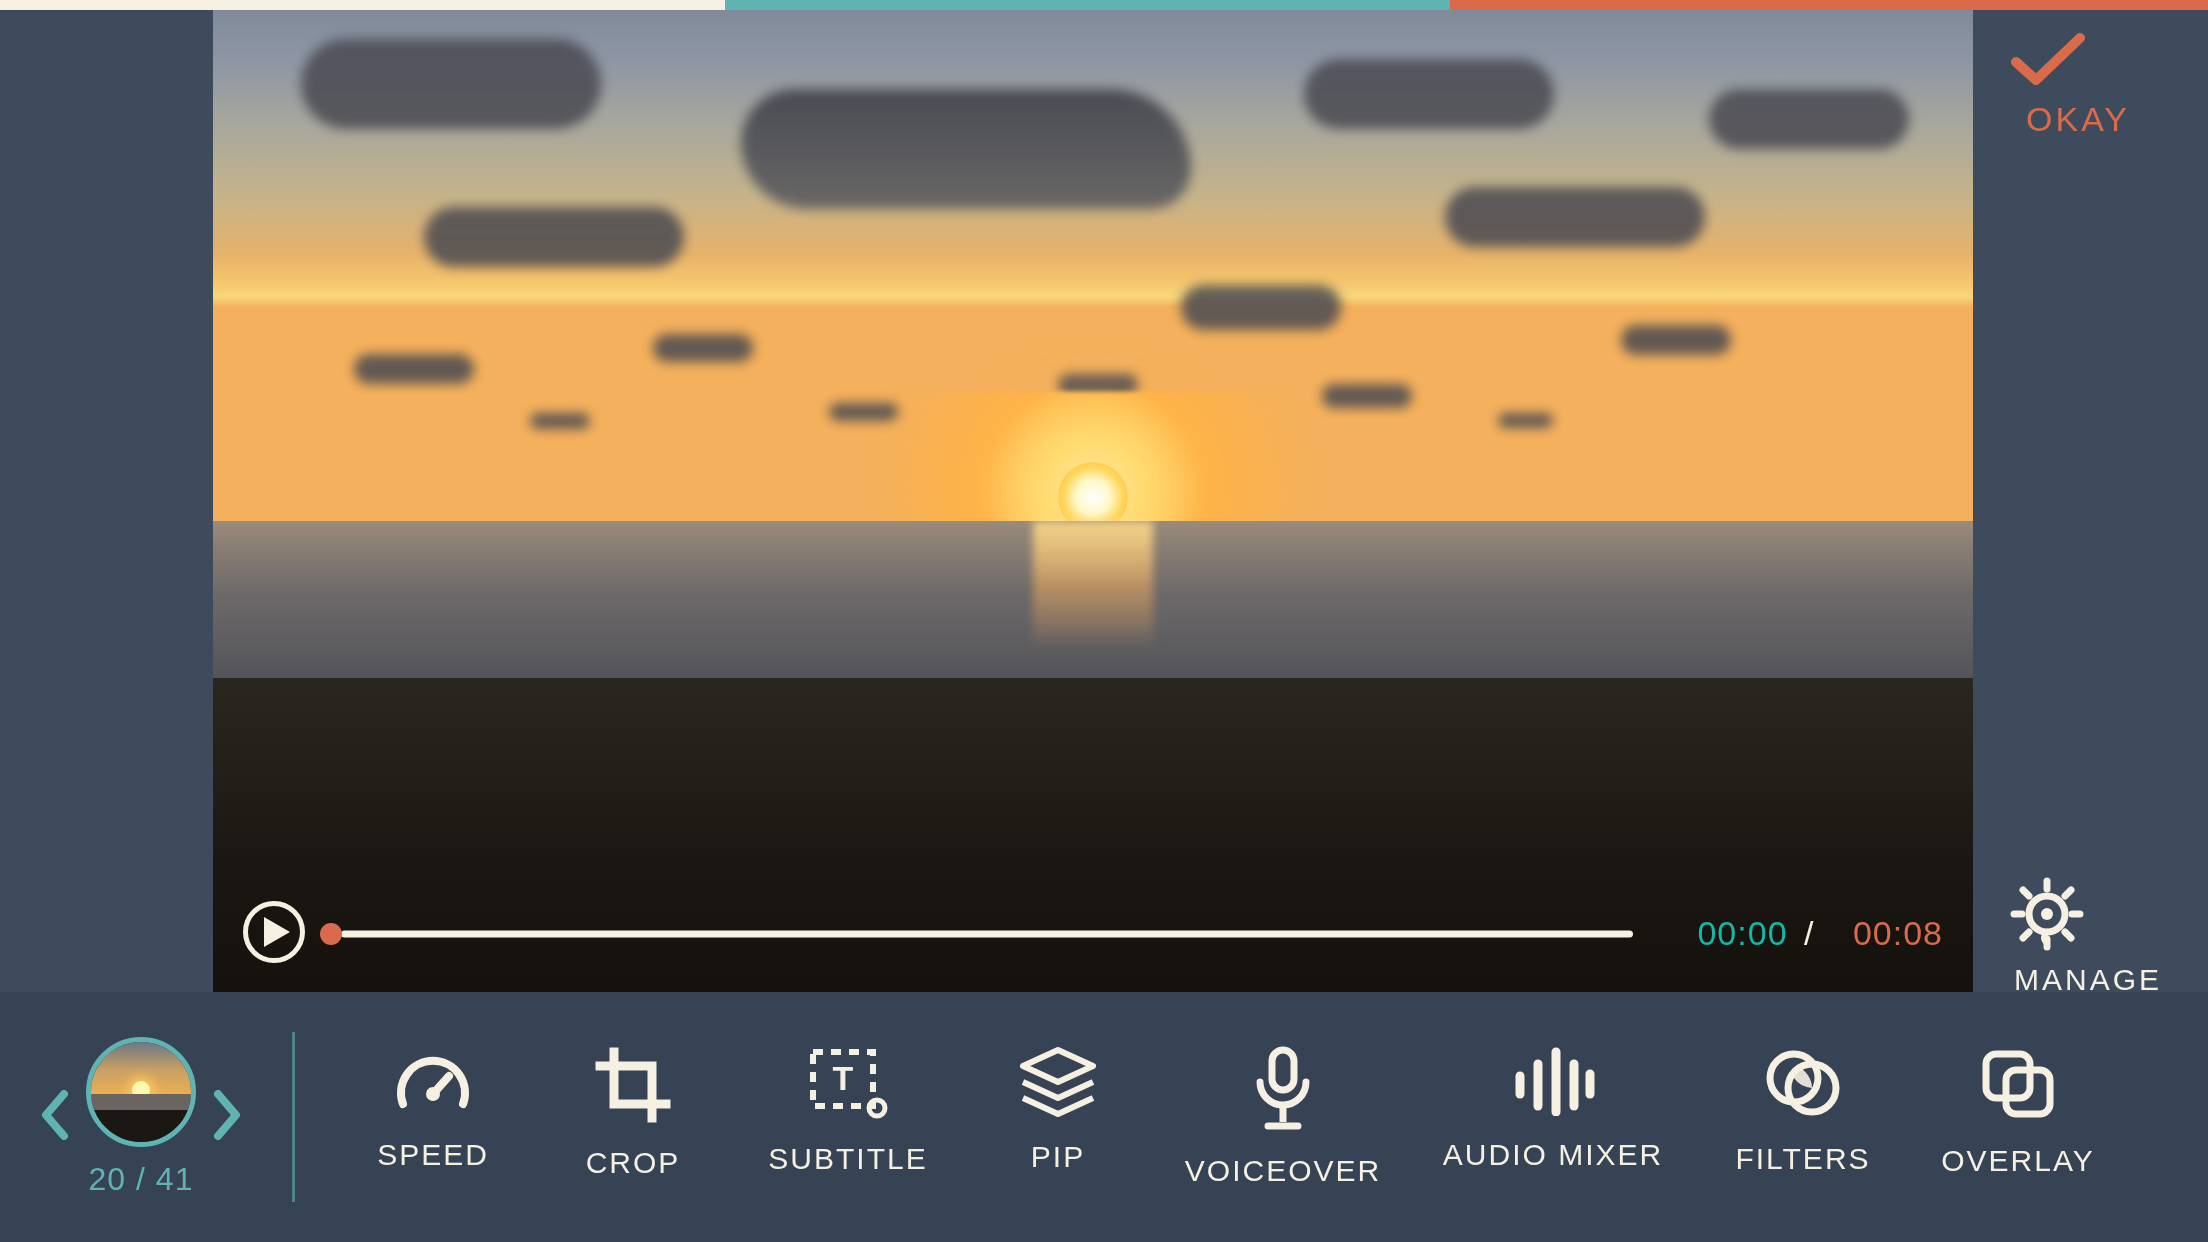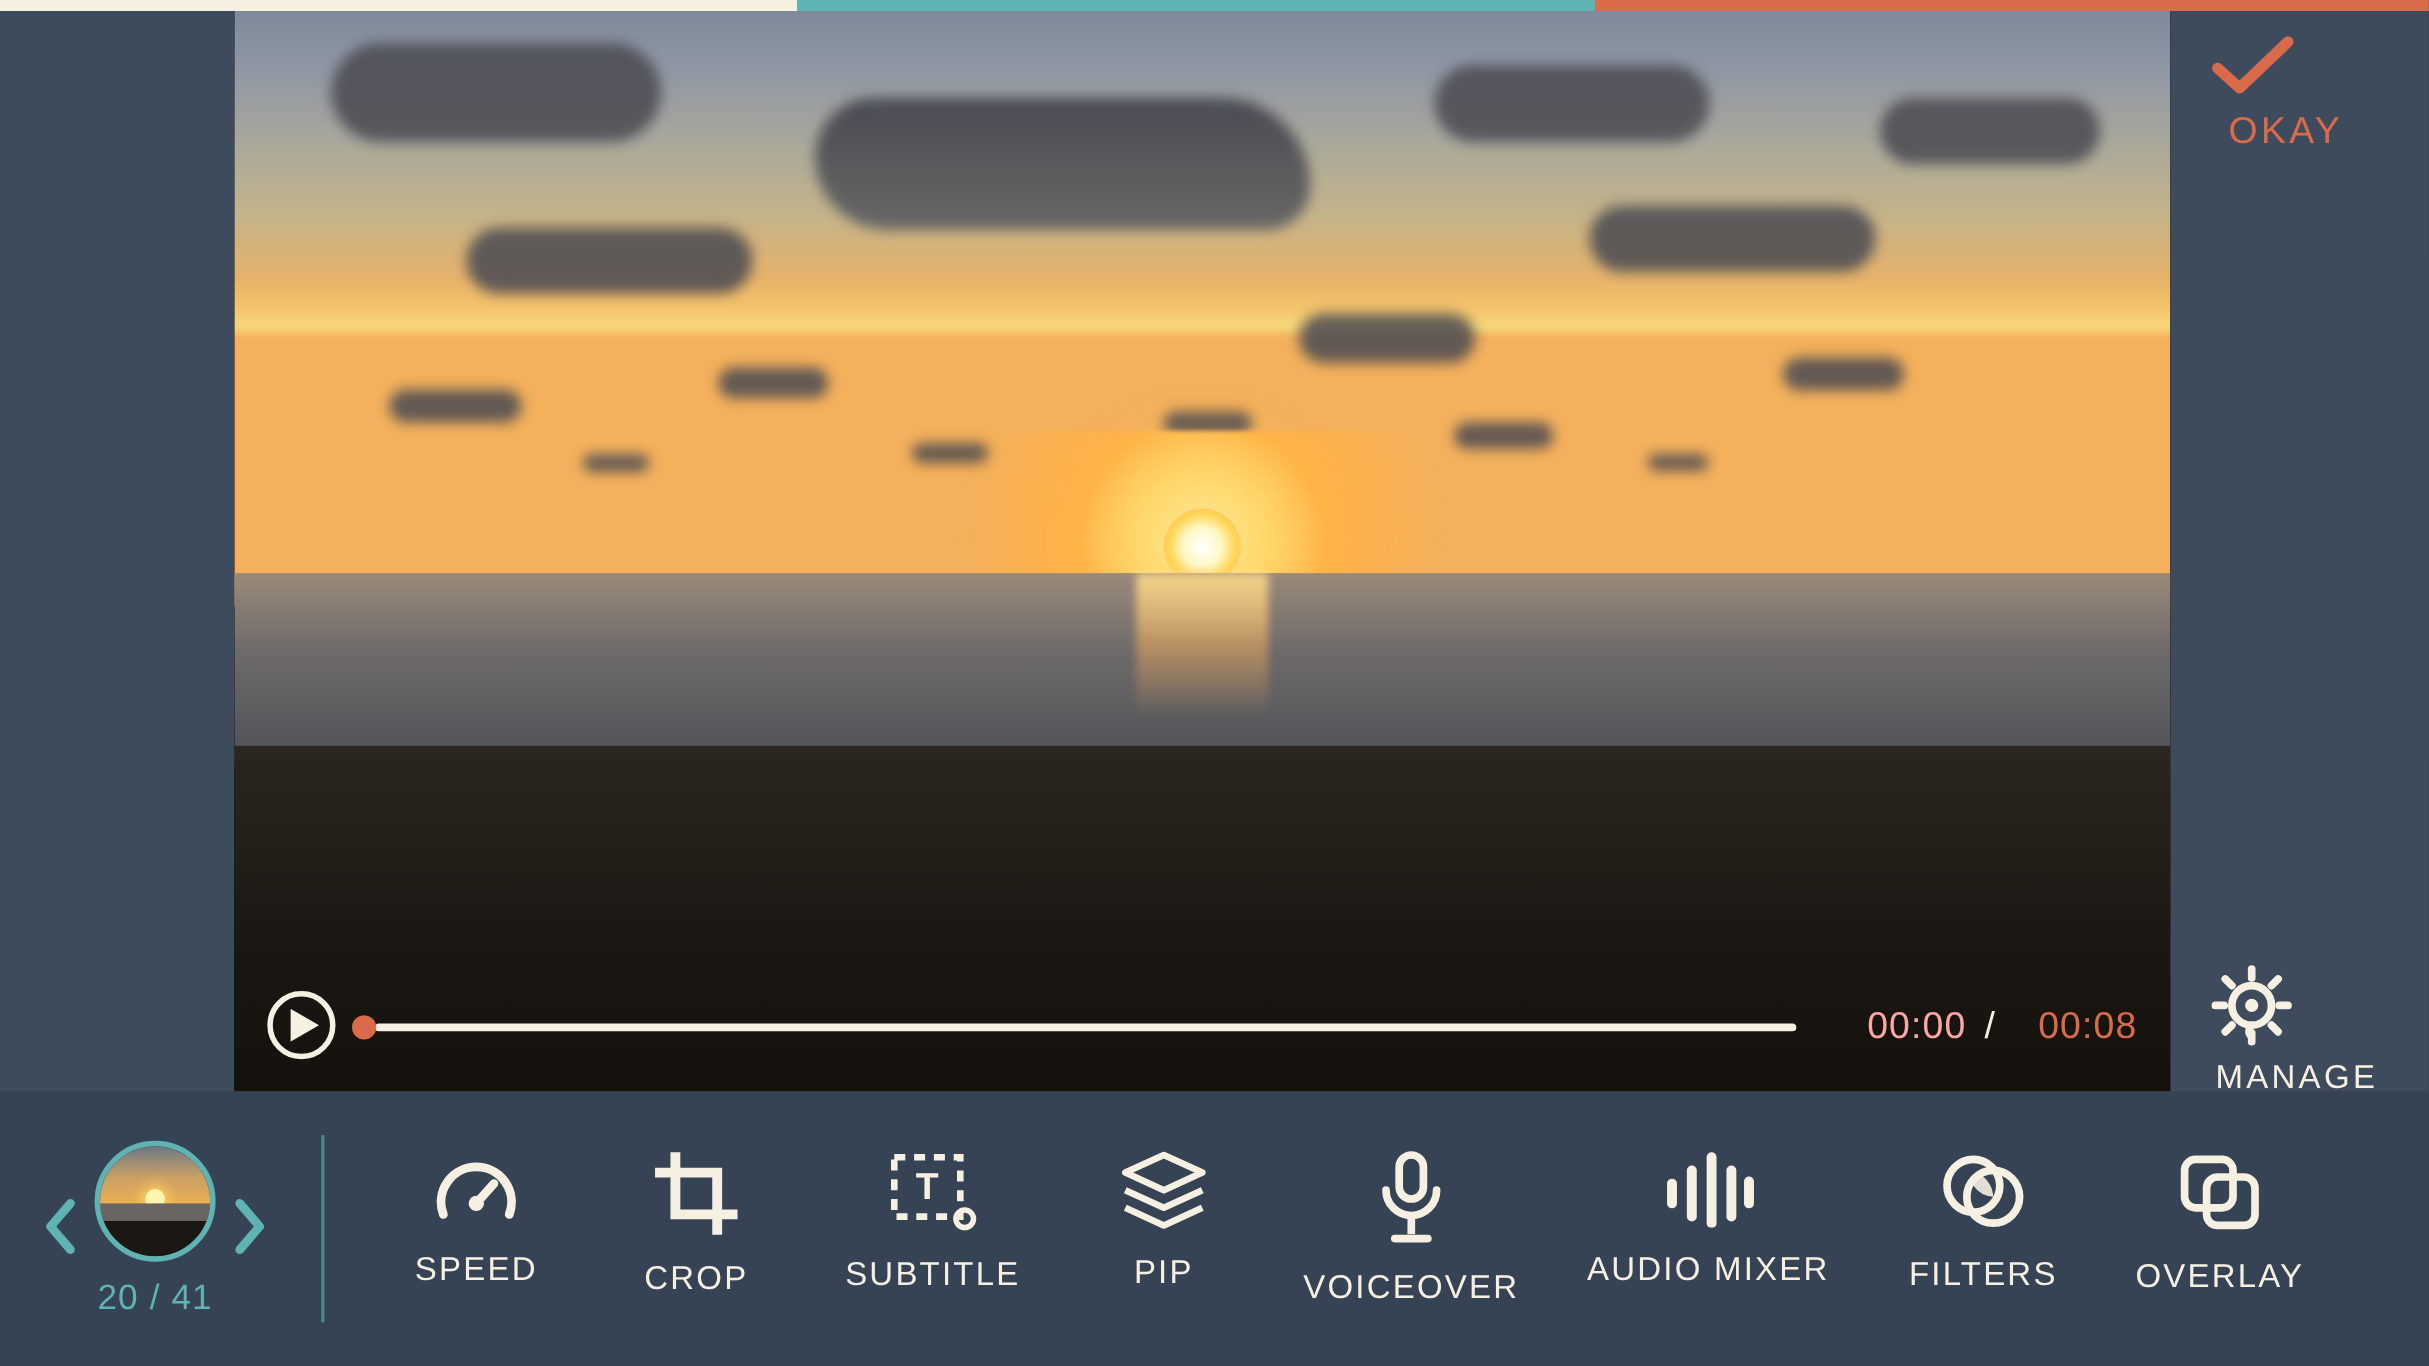--- a/index.html
+++ b/index.html
@@ -37,21 +37,21 @@
   .cloud.c13{left:35%;top:40%;width:70px;height:18px;border-radius:20px;}
   .cloud.c14{left:18%;top:41%;width:60px;height:16px;border-radius:20px;}
   .cloud.c15{left:73%;top:41%;width:55px;height:15px;border-radius:20px;}
   
   .play-btn{position:absolute;left:30px;bottom:30px;width:62px;height:62px;border:5px solid #f5f0e1;border-radius:50%;display:flex;align-items:center;justify-content:center;cursor:pointer;}
   .play-btn svg{margin-left:5px;}
   .seek{position:absolute;left:108px;bottom:55px;right:340px;height:8px;}
   .seek-track{position:absolute;left:20px;right:0;top:50%;height:7px;background:#f5f0e1;border-radius:4px;transform:translateY(-50%);}
   .seek-thumb{position:absolute;left:10px;top:50%;width:22px;height:22px;background:#d96a4a;border-radius:50%;transform:translate(-50%,-50%);}
   .time{position:absolute;right:30px;bottom:40px;font-size:34px;letter-spacing:1px;}
-  .time .cur{color:#fca5a5;}
+  .time .cur{color:#14b8a6;}
   .time .sep{color:#f5f0e1;margin:0 6px;}
   .time .tot{color:#d96a4a;margin-left:22px;}
   
   .okay{position:absolute;right:60px;top:30px;width:140px;text-align:center;cursor:pointer;}
   .okay-label{color:#d96a4a;font-size:34px;letter-spacing:3px;margin-top:10px;}
   .manage{position:absolute;right:40px;bottom:245px;width:160px;text-align:center;cursor:pointer;}
   .manage-label{color:#f5f0e1;font-size:30px;letter-spacing:3px;margin-top:10px;}
   
   .toolbar{position:absolute;left:0;bottom:0;width:100%;height:250px;background:#364354;display:flex;align-items:center;}
   .clip-nav{display:flex;align-items:center;gap:16px;padding-left:40px;}

